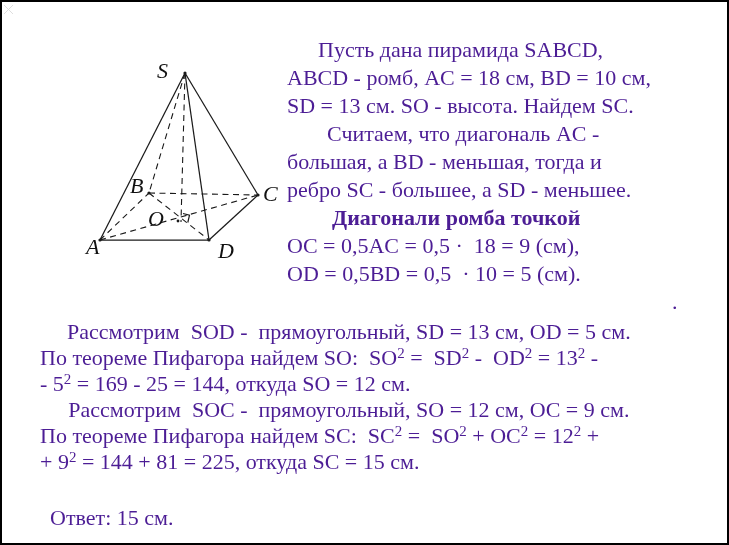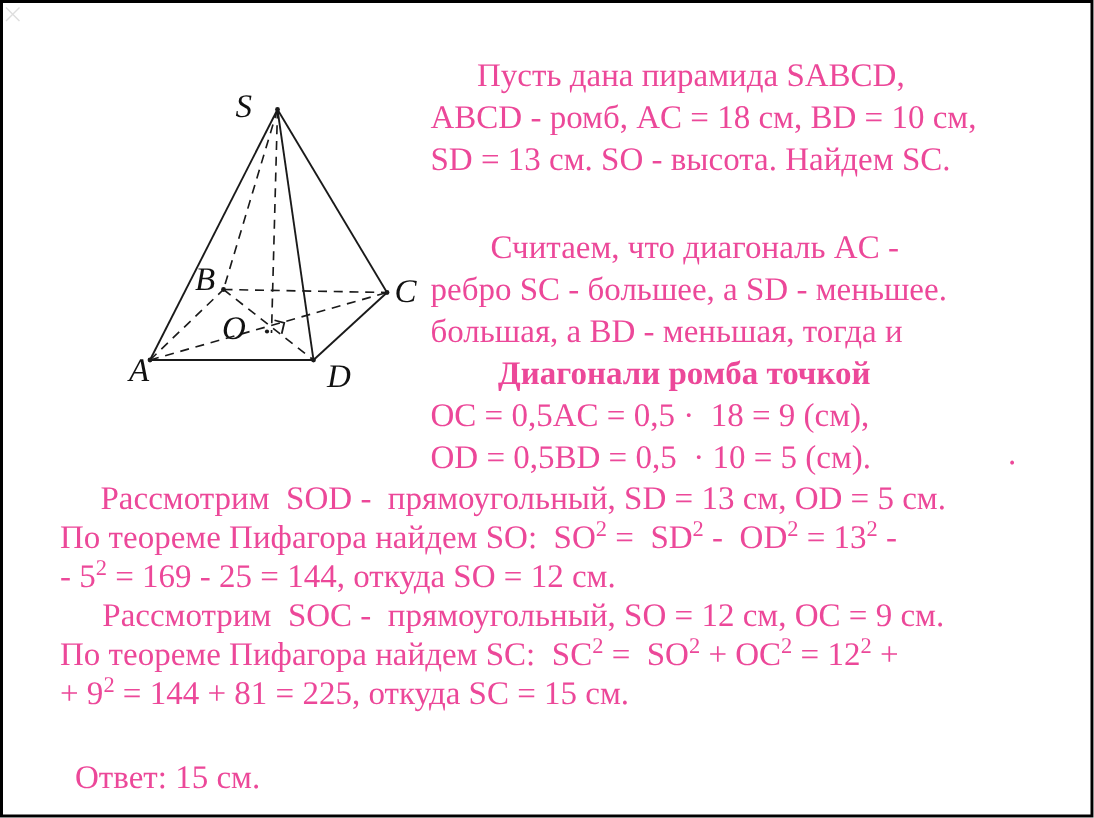--- a/index.html
+++ b/index.html
@@ -6,28 +6,28 @@
   .page{
     position:relative;
     width:729px;height:545px;
     box-sizing:border-box;
     background:#ffffff;
     border:2px solid #000;
     overflow:hidden;
     font-family:"Liberation Serif","DejaVu Serif",serif;
     color:#111;
   }
-  .txt{position:absolute;font-size:22px;color:#ec4899;}
+  .txt{position:absolute;font-size:22px;color:#4c1d95;}
   .txt div{white-space:pre;}
   .rc{left:285px;top:34px;line-height:28px;}
   .bb{left:38px;top:317px;line-height:26px;}
   .ans{left:48px;top:502px;line-height:28px;}
   .stray{left:670px;top:286px;line-height:28px;}
   .i31{padding-left:31px;}
-  .i40{padding-left:40px;margin-top:31px;}
+  .i40{padding-left:40px;}
   .i45{padding-left:45px;font-weight:bold;}
   .i27{padding-left:27px;text-align:center;}
   sup{font-size:0.68em;vertical-align:0.5em;line-height:0;}
   svg.fig{position:absolute;left:0;top:0;pointer-events:none;}
   svg.fig text{font-family:"Liberation Serif","DejaVu Serif",serif;font-style:italic;font-size:22px;fill:#111;}
 </style>
 </head>
 <body>
 
 <div class="page">
@@ -73,22 +73,22 @@
     <text x="261" y="199">C</text>
     <text x="216" y="256">D</text>
     <text x="146" y="224">O</text>
   </svg>
 
   <div class="txt rc">
     <div class="i31">Пусть дана пирамида SABCD,</div>
     <div>ABCD - ромб, AC = 18 см, BD = 10 см,</div>
     <div>SD = 13 см. SO - высота. Найдем SC.</div>
     <div class="i40">Считаем, что диагональ AC -</div>
+    <div>большая, а BD - меньшая, тогда и</div>
     <div>ребро SC - большее, а SD - меньшее.</div>
-    <div>большая, а BD - меньшая, тогда и</div>
     <div class="i45">Диагонали ромба точкой</div>
     <div>OC = 0,5AC = 0,5 ·  18 = 9 (см),</div>
     <div>OD = 0,5BD = 0,5  · 10 = 5 (см).</div>
   </div>
 
   <div class="txt stray">.</div>
 
   <div class="txt bb">
     <div class="i27">Рассмотрим  SOD -  прямоугольный, SD = 13 см, OD = 5 см.</div>
     <div>По теореме Пифагора найдем SO:  SO<sup>2</sup> =  SD<sup>2</sup> -  OD<sup>2</sup> = 13<sup>2</sup> -</div>

